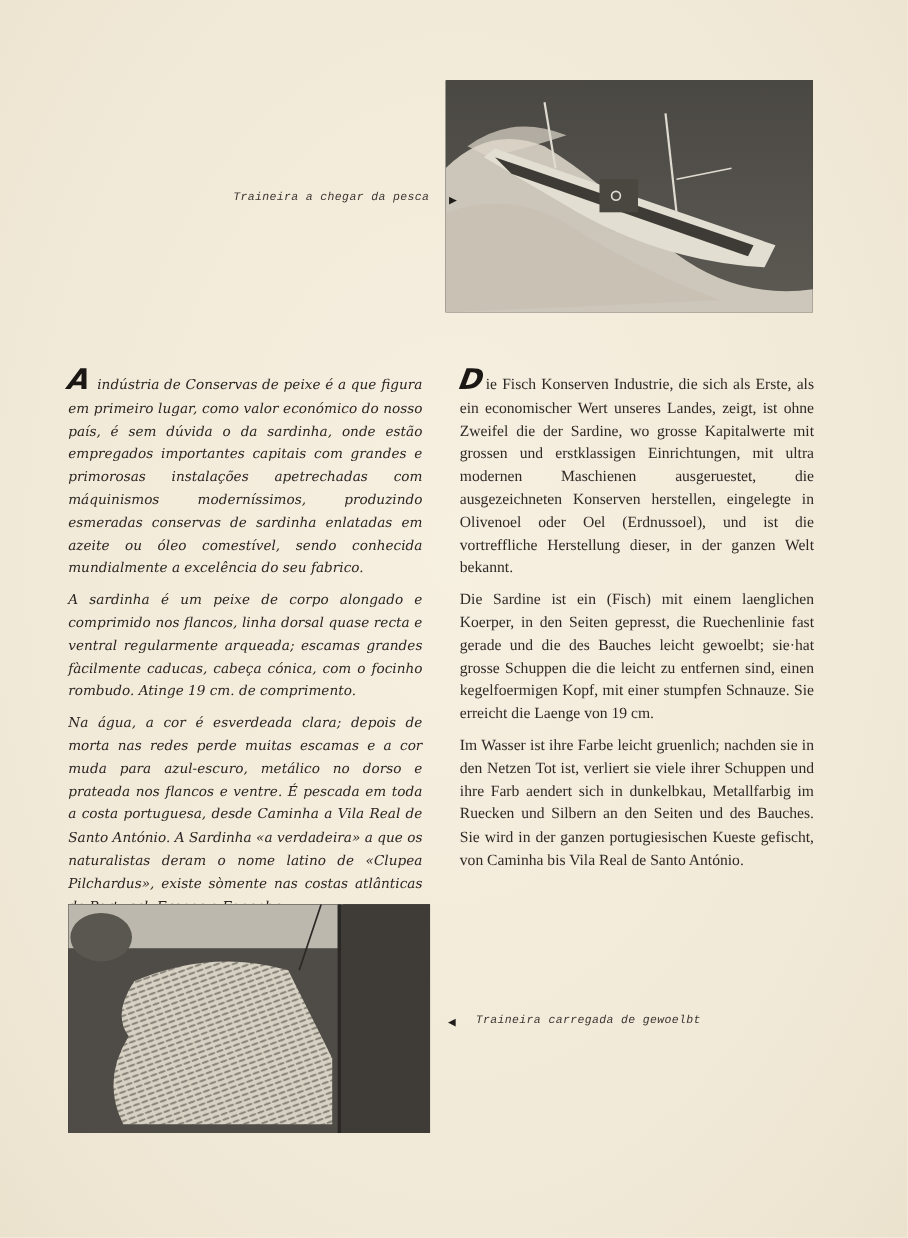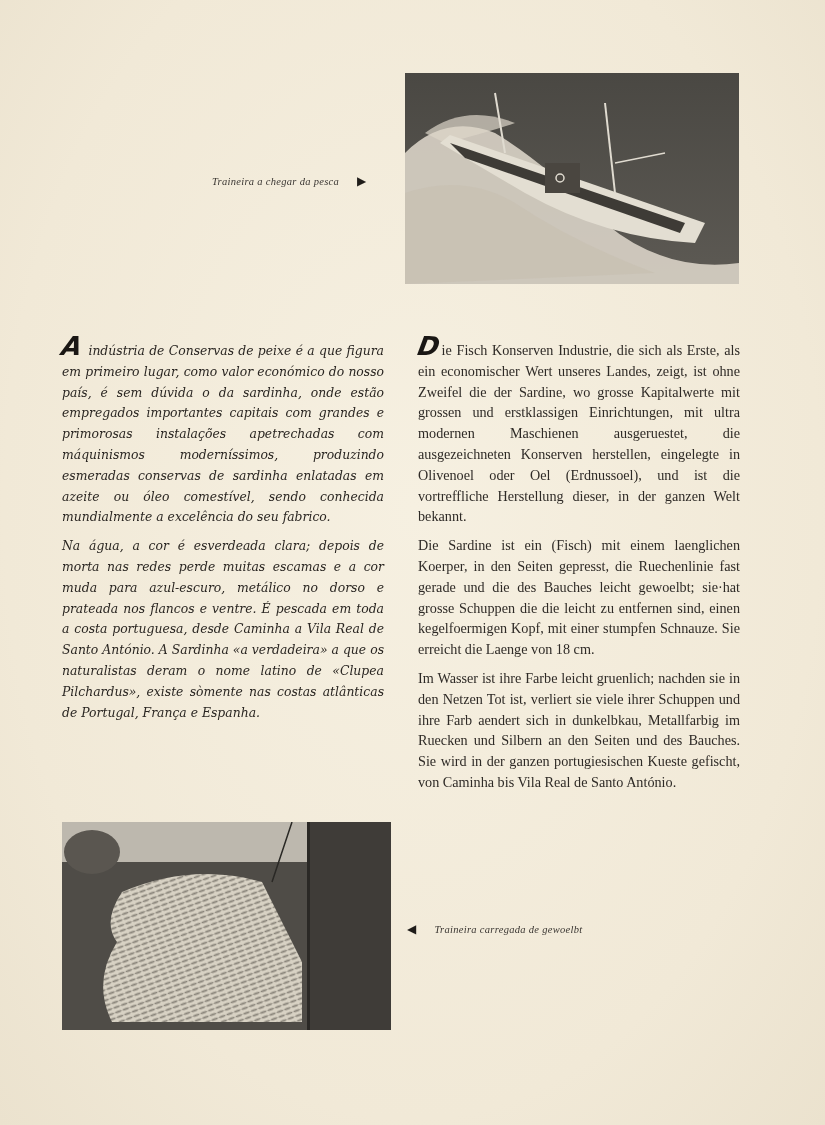--- a/index.html
+++ b/index.html
@@ -16,23 +16,23 @@
     .photo {
       position: absolute; overflow: hidden;
       background: #5a5650;
       box-shadow: inset 0 0 0 1px #3a3733;
     }
     .photo svg { width: 100%; height: 100%; display: block; }
     #photo-boat { left: 405px; top: 73px; width: 334px; height: 211px; }
     #photo-sardines { left: 62px; top: 822px; width: 329px; height: 208px; }
 
     .caption {
-      position: absolute; font-family: Liberation Serif, serif;
+      position: absolute; font-family: Liberation Mono, monospace;
       font-style: italic; font-size: 10.5px; color: #3a3632; letter-spacing: 0.3px;
-      display: flex; align-items: center;
+      display: flex; align-items: flex-start;
     }
     #caption-top { left: 212px; top: 174px; }
     #caption-top .arrow { margin-left: 18px; }
     #caption-bottom { left: 407px; top: 922px; }
     #caption-bottom .arrow { margin-right: 18px; }
     .arrow { font-size: 12px; font-style: normal; color: #1f1c19; }
 
     .column {
       position: absolute; top: 337px; width: 322px;
       font-size: 12.4px; line-height: 20.8px; text-align: justify;
@@ -73,26 +73,27 @@
   </svg>
 </div>
 
 <div class="caption" id="caption-top">
   <span>Traineira a chegar da pesca</span>
   <span class="arrow">▶</span>
 </div>
 
 <div class="column" id="col-pt">
   <p><span class="dropcap">A</span><span> indústria de Conservas de peixe é a que figura em primeiro lugar, como valor económico do nosso país, é sem dúvida o da sardinha, onde estão empregados importantes capitais com grandes e primorosas instalações apetrechadas com máquinismos moderníssimos, produzindo esmeradas conservas de sardinha enlatadas em azeite ou óleo comestível, sendo conhecida mundialmente a excelência do seu fabrico.</span></p>
+  <p>A sardinha é um peixe de corpo alongado e comprimido nos flancos, linha dorsal quase recta e ventral regularmente arqueada; escamas grandes fàcilmente caducas, cabeça cónica, com o focinho rombudo. Atinge 19 cm. de comprimento.</p>
   <p>Na água, a cor é esverdeada clara; depois de morta nas redes perde muitas escamas e a cor muda para azul-escuro, metálico no dorso e prateada nos flancos e ventre. É pescada em toda a costa portuguesa, desde Caminha a Vila Real de Santo António. A Sardinha «a verdadeira» a que os naturalistas deram o nome latino de «Clupea Pilchardus», existe sòmente nas costas atlânticas de Portugal, França e Espanha.</p>
 </div>
 
 <div class="column" id="col-de">
   <p><span class="dropcap">D</span><span>ie Fisch Konserven Industrie, die sich als Erste, als ein economischer Wert unseres Landes, zeigt, ist ohne Zweifel die der Sardine, wo grosse Kapitalwerte mit grossen und erstklassigen Einrichtungen, mit ultra modernen Maschienen ausgeruestet, die ausgezeichneten Konserven herstellen, eingelegte in Olivenoel oder Oel (Erdnussoel), und ist die vortreffliche Herstellung dieser, in der ganzen Welt bekannt.</span></p>
-  <p>Die Sardine ist ein (Fisch) mit einem laenglichen Koerper, in den Seiten gepresst, die Ruechenlinie fast gerade und die des Bauches leicht gewoelbt; sie·hat grosse Schuppen die die leicht zu entfernen sind, einen kegelfoermigen Kopf, mit einer stumpfen Schnauze. Sie erreicht die Laenge von 18 cm.</p>
+  <p>Die Sardine ist ein (Fisch) mit einem laenglichen Koerper, in den Seiten gepresst, die Ruechenlinie fast gerade und die des Bauches leicht gewoelbt; sie·hat grosse Schuppen die die leicht zu entfernen sind, einen kegelfoermigen Kopf, mit einer stumpfen Schnauze. Sie erreicht die Laenge von 19 cm.</p>
   <p>Im Wasser ist ihre Farbe leicht gruenlich; nachden sie in den Netzen Tot ist, verliert sie viele ihrer Schuppen und ihre Farb aendert sich in dunkelbkau, Metallfarbig im Ruecken und Silbern an den Seiten und des Bauches. Sie wird in der ganzen portugiesischen Kueste gefischt, von Caminha bis Vila Real de Santo António.</p>
 </div>
 
 <div class="photo" id="photo-sardines">
   <svg viewBox="0 0 329 208" preserveAspectRatio="none">
     <defs>
       <pattern id="fish" width="8" height="5" patternUnits="userSpaceOnUse" patternTransform="rotate(-20)">
         <rect width="8" height="5" fill="#d8d2c4"></rect>
         <ellipse cx="4" cy="2.5" rx="3.5" ry="1" fill="#8a857b"></ellipse>
       </pattern>

